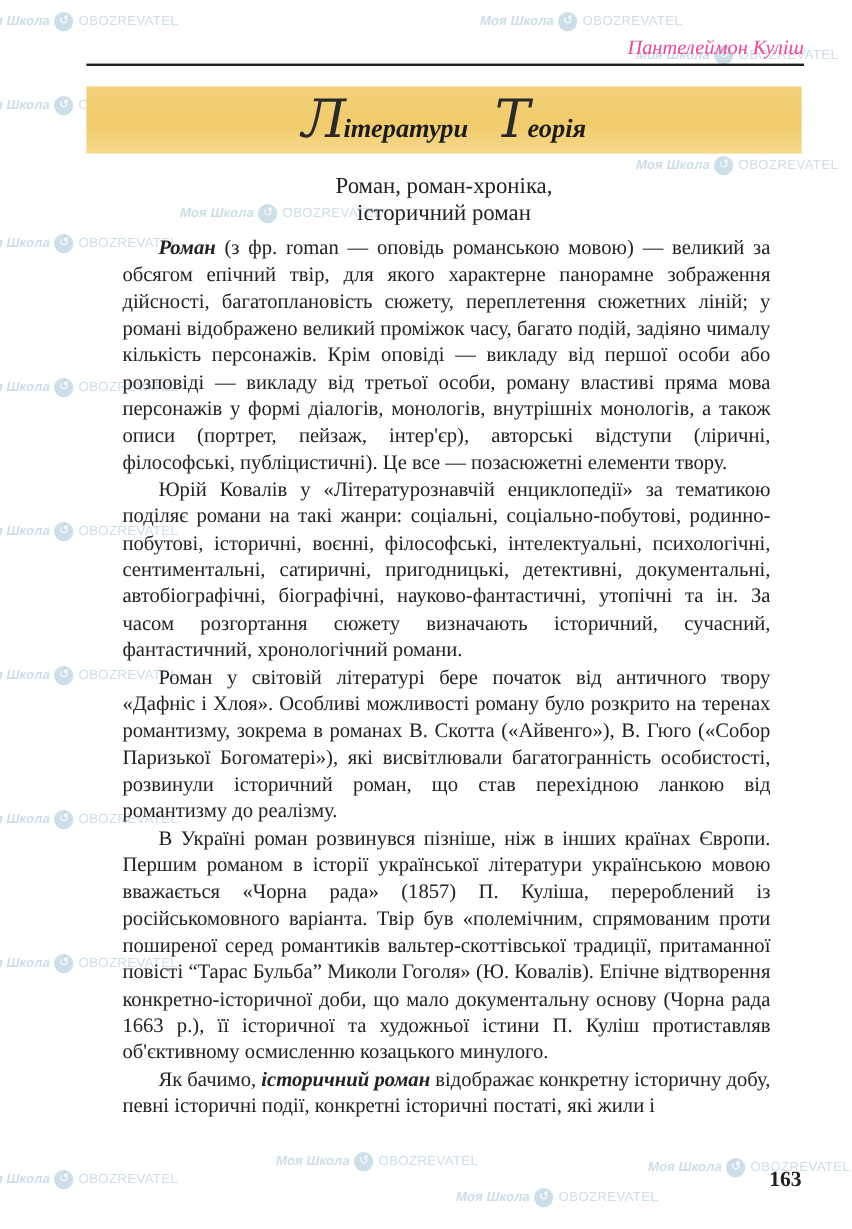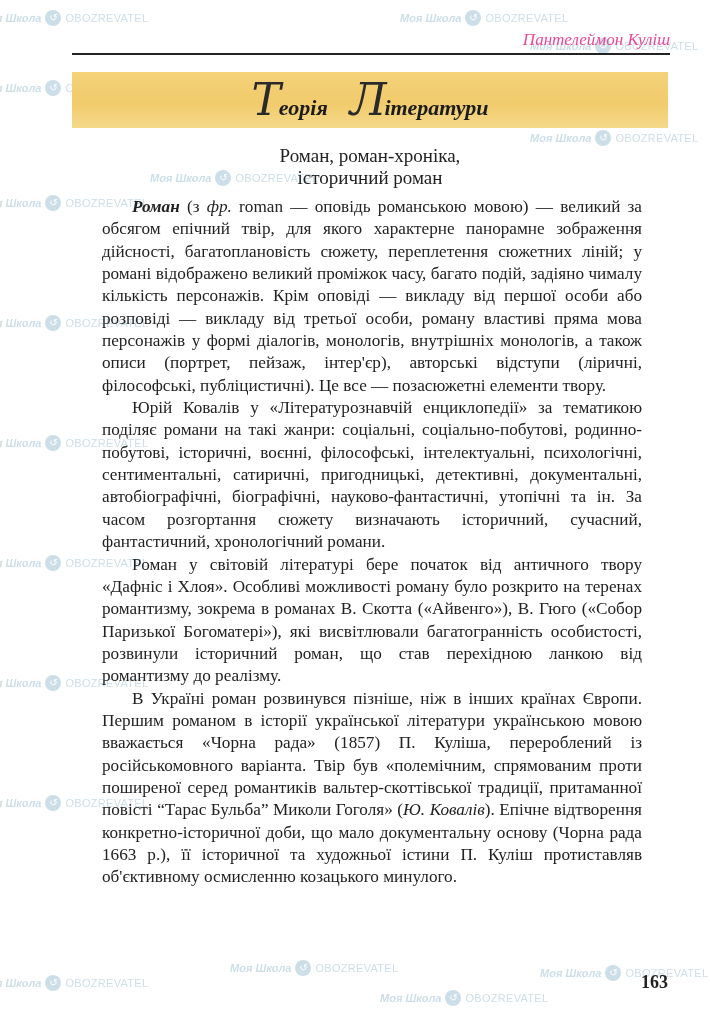--- a/index.html
+++ b/index.html
@@ -108,21 +108,21 @@
     font-size: 17.2px;
     line-height: 22.35px;
     text-align: justify;
     z-index: 2;
   }
   .body-text p {
     margin: 0;
     text-indent: 30px;
   }
   .body-text .term { font-weight: bold; font-style: italic; }
-  .body-text .it { font-style: italic; }
+  .body-text .it { }
   .page-number {
     position: absolute;
     right: 42px;
     top: 972px;
     font-weight: bold;
     font-size: 18px;
     z-index: 2;
   }
 </style>
 </head>
@@ -207,30 +207,31 @@
     <span class="wm-school">Моя Школа</span>
     <span class="wm-logo">↺</span>
     <span class="wm-brand">OBOZREVATEL</span>
   </div>
 
 <div class="running-head">Пантелеймон Куліш</div>
 <div class="head-rule"></div>
 
 <div class="banner">
   <div class="banner-title">
+    <span><span class="cap">Л</span><span>ітератури</span></span>
     <span><span class="cap">Т</span><span>еорія</span></span>
-    <span><span class="cap">Л</span><span>ітератури</span></span>
   </div>
 </div>
 
 <div class="section-title">
   <div>Роман, роман-хроніка,</div>
   <div>історичний роман</div>
 </div>
 
 <div class="body-text">
   <p><span class="term">Роман</span><span> (з </span><span class="it">фр.</span><span> roman — оповідь романською мовою) — великий за обсягом епічний твір, для якого характерне панорамне зображення дійсності, багатоплановість сюжету, переплетення сюжетних ліній; у романі відображено великий проміжок часу, багато подій, задіяно чималу кількість персонажів. Крім оповіді — викладу від першої особи або розповіді — викладу від третьої особи, роману властиві пряма мова персонажів у формі діалогів, монологів, внутрішніх монологів, а також описи (портрет, пейзаж, інтер'єр), авторські відступи (ліричні, філософські, публіцистичні). Це все — позасюжетні елементи твору.</span></p>
   <p>Юрій Ковалів у «Літературознавчій енциклопедії» за тематикою поділяє романи на такі жанри: соціальні, соціально-побутові, родинно-побутові, історичні, воєнні, філософські, інтелектуальні, психологічні, сентиментальні, сатиричні, пригодницькі, детективні, документальні, автобіографічні, біографічні, науково-фантастичні, утопічні та ін. За часом розгортання сюжету визначають історичний, сучасний, фантастичний, хронологічний романи.</p>
   <p>Роман у світовій літературі бере початок від античного твору «Дафніс і Хлоя». Особливі можливості роману було розкрито на теренах романтизму, зокрема в романах В. Скотта («Айвенго»), В. Гюго («Собор Паризької Богоматері»), які висвітлювали багатогранність особистості, розвинули історичний роман, що став перехідною ланкою від романтизму до реалізму.</p>
   <p><span>В Україні роман розвинувся пізніше, ніж в інших країнах Європи. Першим романом в історії української літератури українською мовою вважається «Чорна рада» (1857) П. Куліша, перероблений із російськомовного варіанта. Твір був «полемічним, спрямованим проти поширеної серед романтиків вальтер-скоттівської традиції, притаманної повісті “Тарас Бульба” Миколи Гоголя» (</span><span class="it">Ю. Ковалів</span><span>). Епічне відтворення конкретно-історичної доби, що мало документальну основу (Чорна рада 1663 р.), її історичної та художньої істини П. Куліш протиставляв об'єктивному осмисленню козацького минулого.</span></p>
+  <p><span>Як бачимо, </span><span class="term">історичний роман</span><span> відображає конкретну історичну добу, певні історичні події, конкретні історичні постаті, які жили і</span></p>
 </div>
 
 <div class="page-number">163</div>
 
 </body></html>

